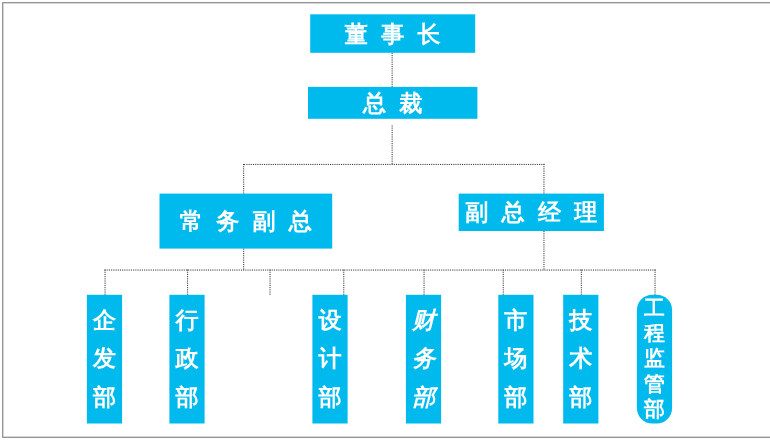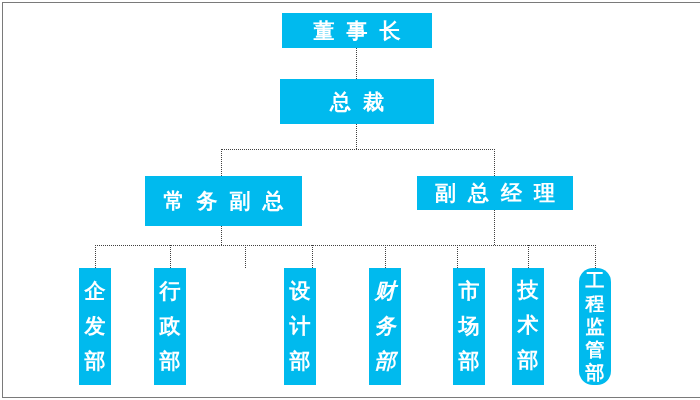--- a/index.html
+++ b/index.html
@@ -56,30 +56,30 @@
     width: 0;
     border-left: 1px dotted var(--connector, #404040);
   }
   .hl {
     position: absolute;
     height: 0;
     border-top: 1px dotted var(--connector, #404040);
   }
   
   .lv1      { left: 282px; top: 13px;  width: 150px; height: 35px; }
-  .lv2      { left: 280px; top: 79px;  width: 154px; height: 45px; }
+  .lv2      { left: 280px; top: 79px;  width: 154px; height: 29px; }
   .lv3a     { left: 145px; top: 176px; width: 157px; height: 50px; }
-  .lv3b     { left: 417px; top: 176px; width: 156px; height: 34px; }
+  .lv3b     { left: 417px; top: 176px; width: 132px; height: 34px; }
   .dept-0 { left: 79px;  }
   .dept-1 { left: 154px; }
   .dept-2 { left: 229px; }
   .dept-3 { left: 284px; text-align: center; }
   .dept-4 { left: 369px; font-style: italic; }
   .dept-5 { left: 453px; }
-  .dept-6 { left: 512px; font-family: Liberation Mono, monospace; }
+  .dept-6 { left: 512px; }
   .dept-7 { left: 579px; border-radius: 14px; }
   
   .c-v1 { left: 356px; top: 48px;  height: 31px; }
   .c-v2 { left: 356px; top: 114px; height: 35px; }
   .c-h1 { left: 221px; top: 149px; width: 274px; }
   .c-v3 { left: 221px; top: 149px; height: 27px; }
   .c-v4 { left: 494px; top: 149px; height: 27px; }
   .c-v5 { left: 221px; top: 210px; height: 35px; }
   .c-v6 { left: 494px; top: 210px; height: 35px; }
   .c-h2 { left: 95px;  top: 245px; width: 501px; }

